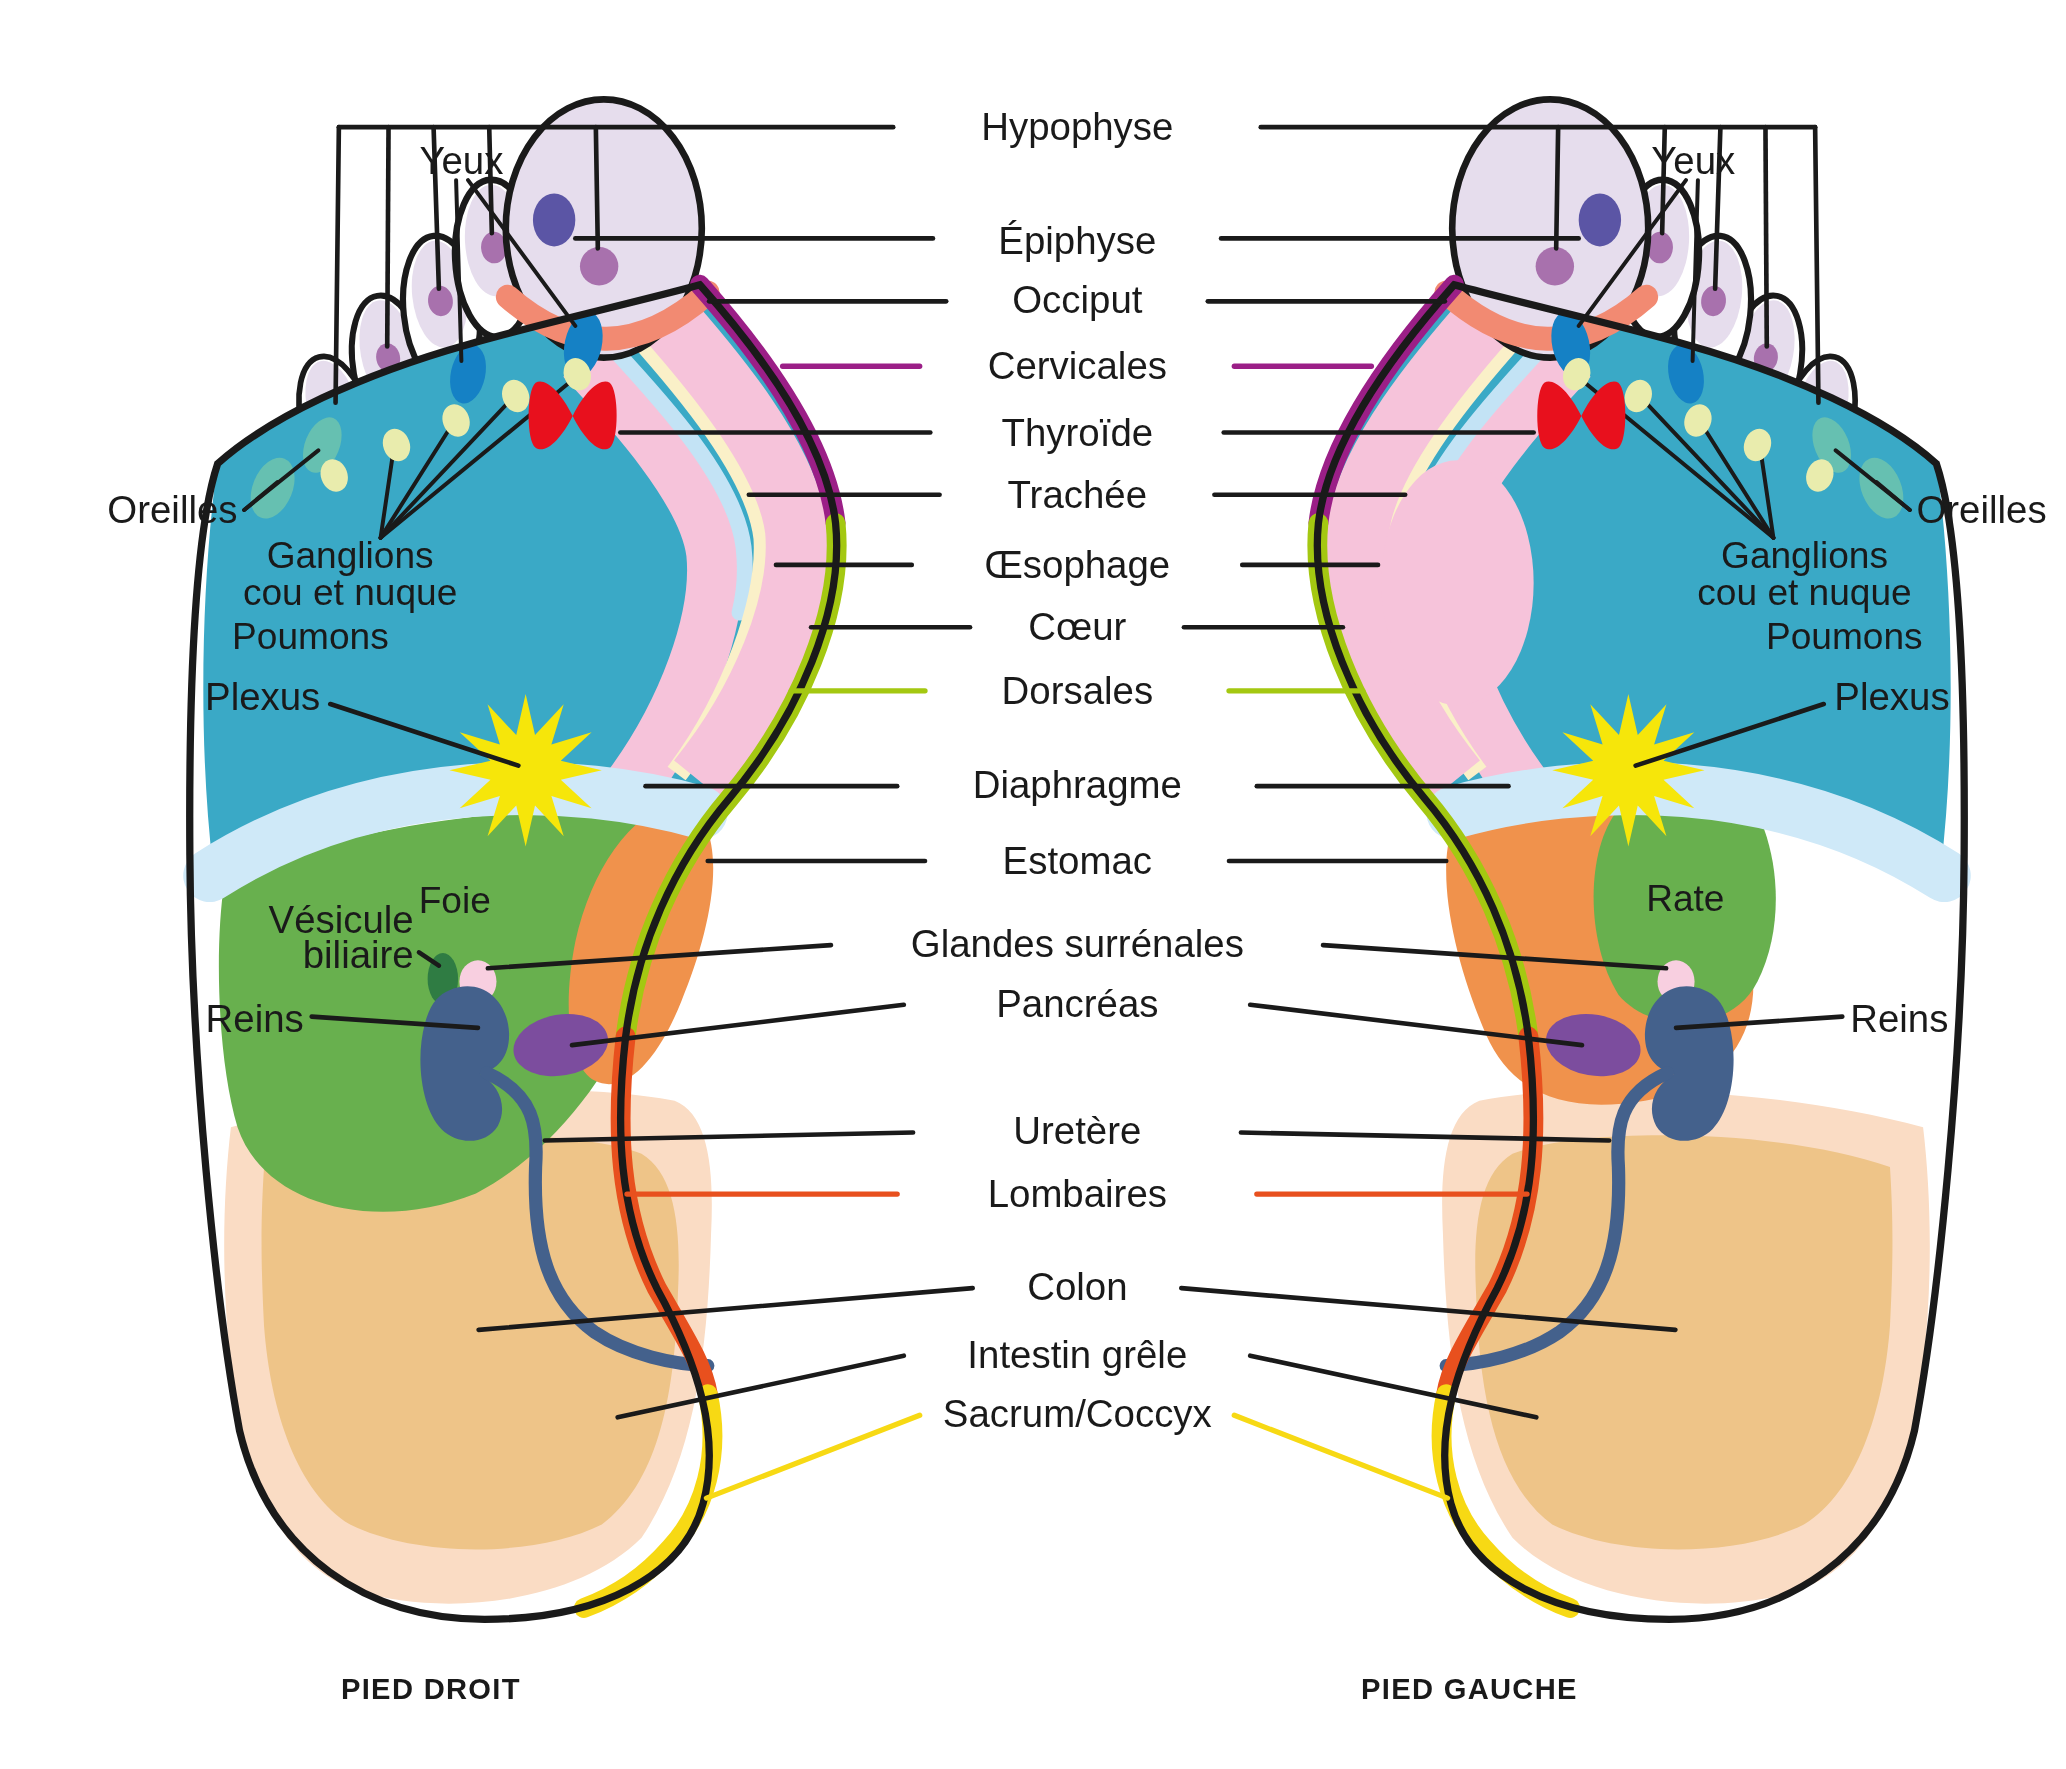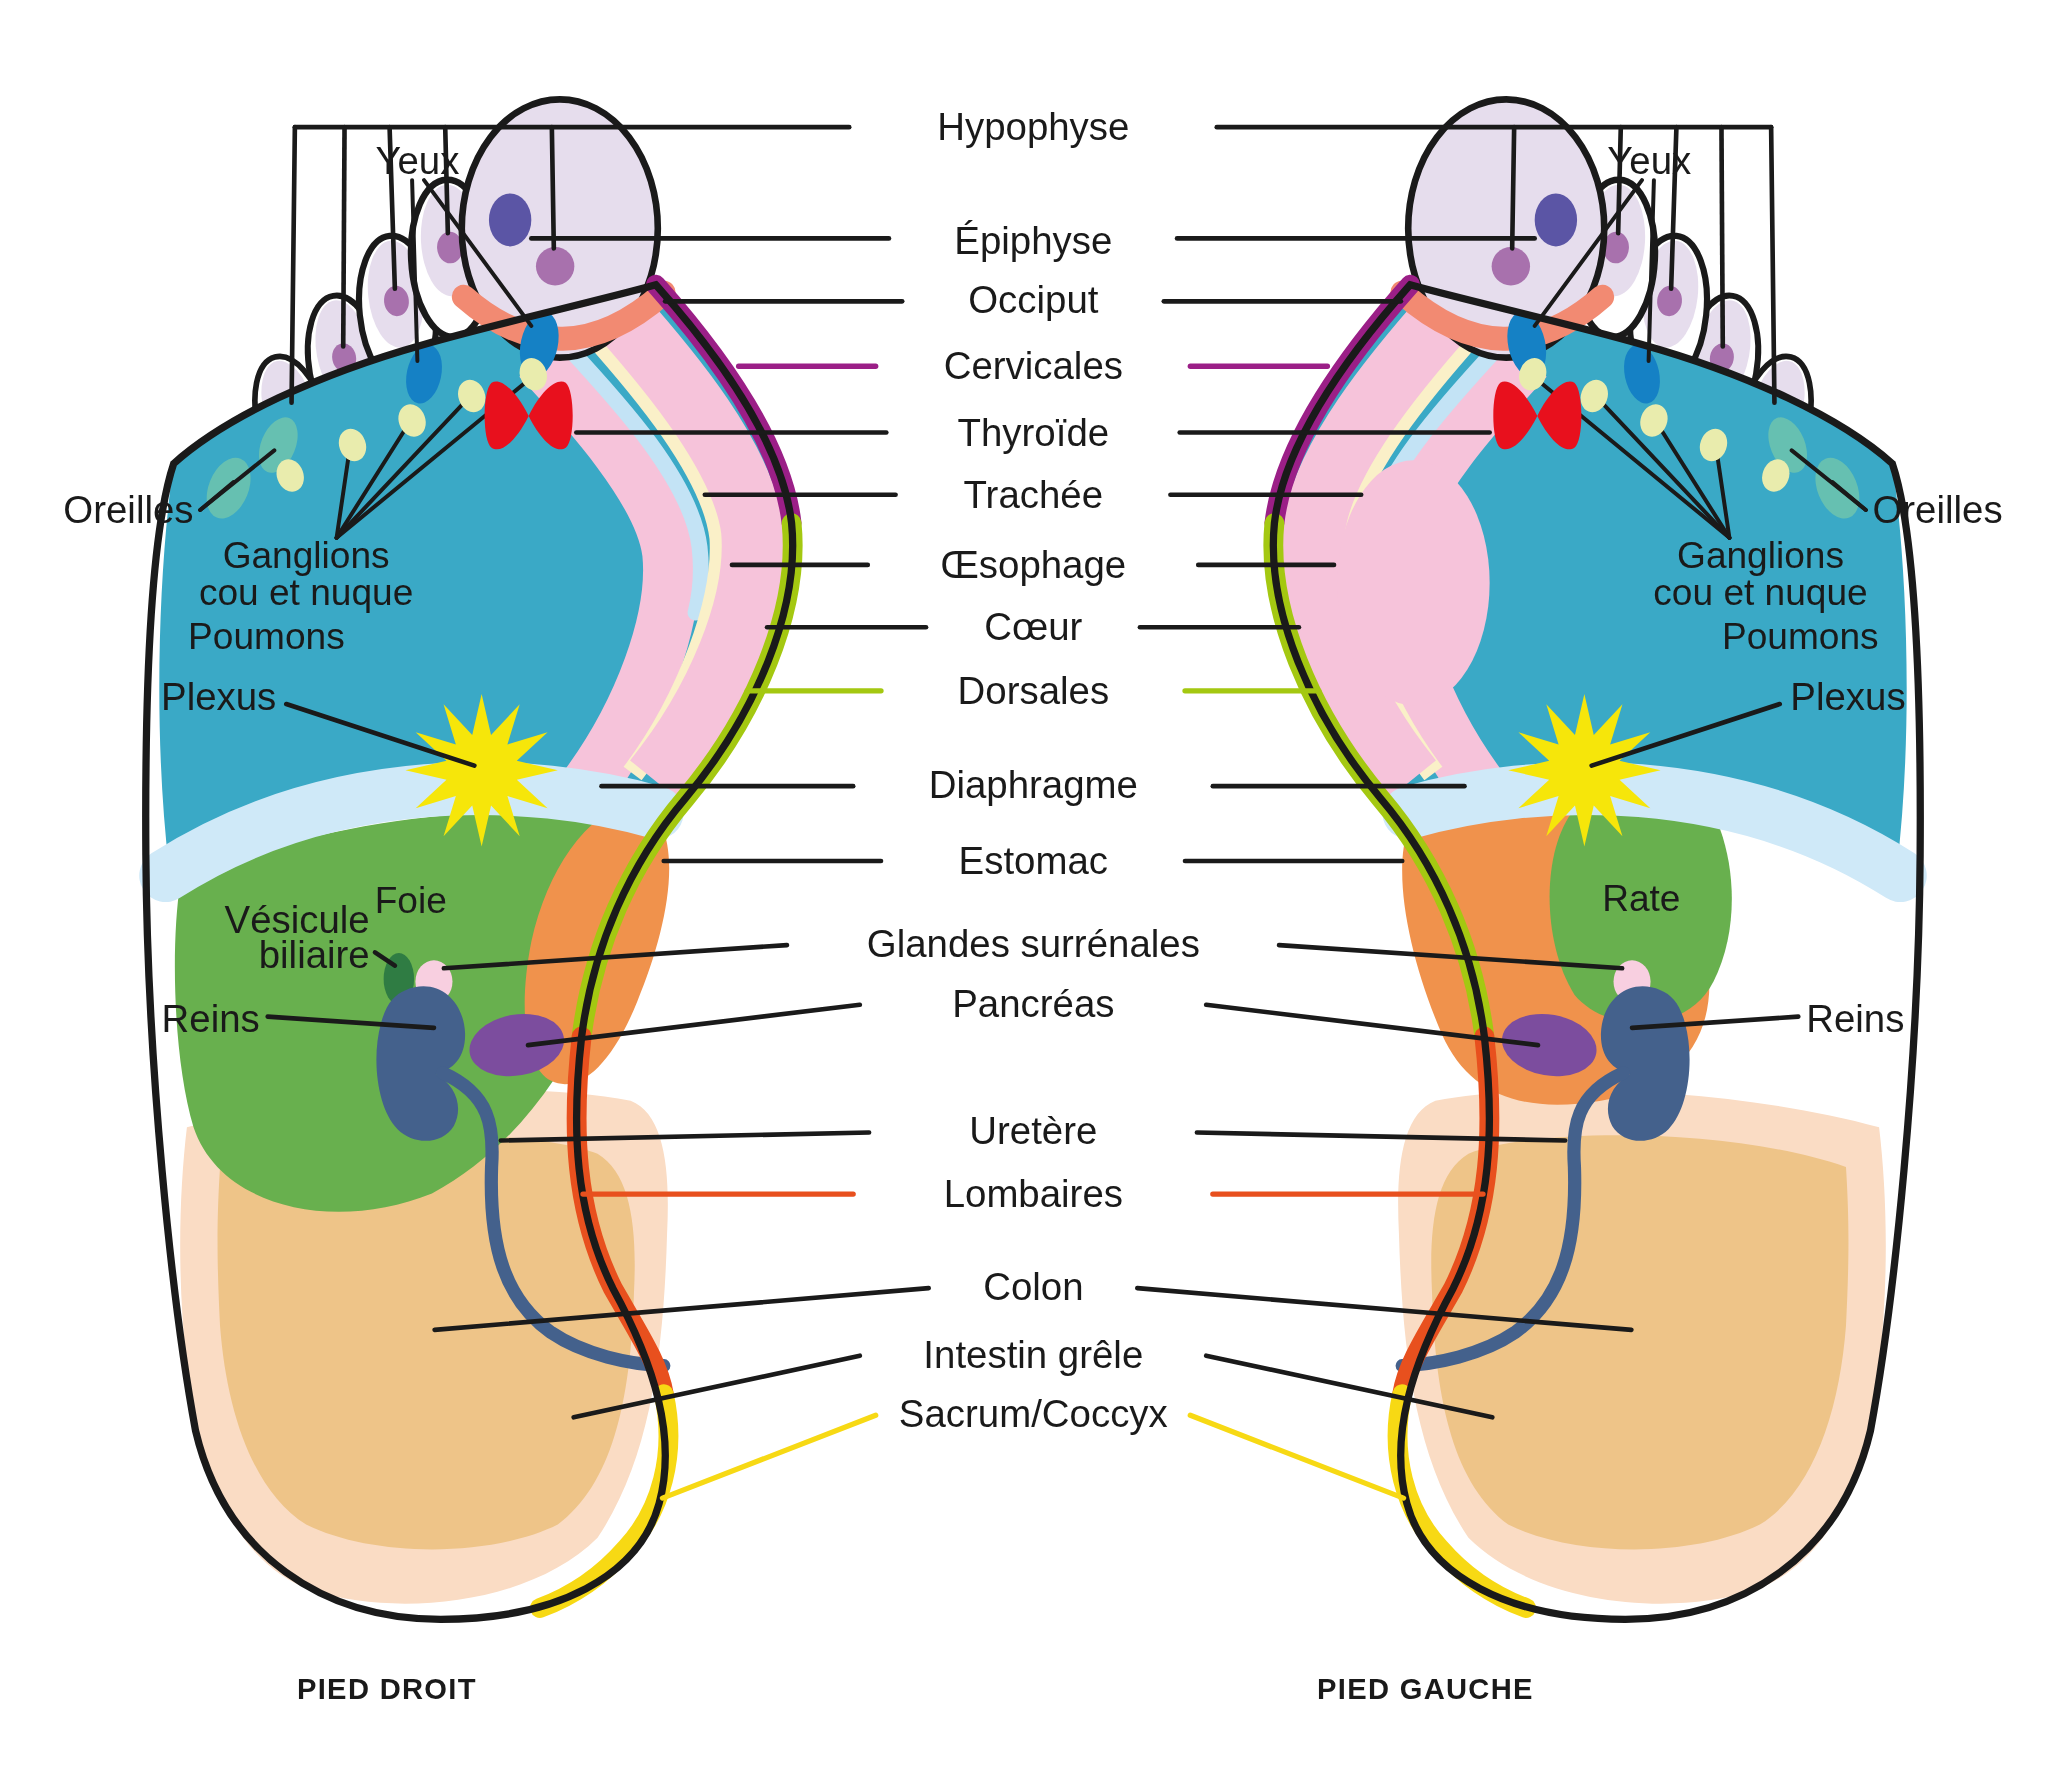--- a/index.html
+++ b/index.html
@@ -1,16 +1,16 @@
 <!DOCTYPE html>
 <html style="font-size:10.6px"><head>
 <meta charset="utf-8">
 <style>
   html,body{margin:0;padding:0;background:#ffffff;}
-  .stage{width:1667px;height:1769px;position:relative;background:#fff;}
+  .stage{width:1667px;height:1769px;position:relative;background:#fff;margin-left:44px;}
   svg{display:block;}
   text{font-family:"Liberation Sans","DejaVu Sans",sans-serif;fill:#1a1a1a;}
   .lbl{font-size:58px;}
   .zone{font-size:56px;}
   .footer{font-size:44px;font-weight:bold;letter-spacing:2px;}
   .ln{stroke:#1a1a1a;stroke-width:7;fill:none;stroke-linecap:round;}
   .lnc{stroke-width:8;fill:none;stroke-linecap:round;}
   .thin{stroke:#1a1a1a;stroke-width:6;fill:none;stroke-linecap:round;}
 </style>
 </head>

